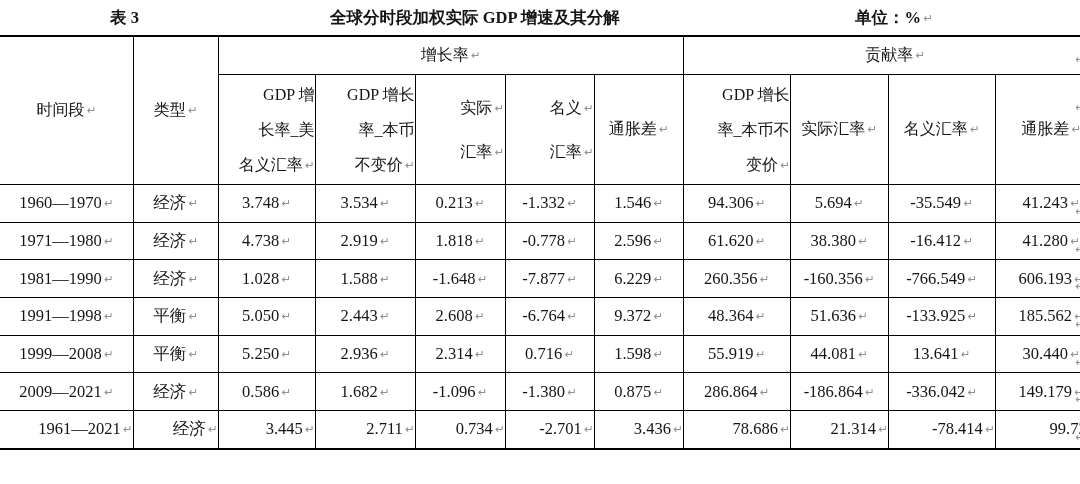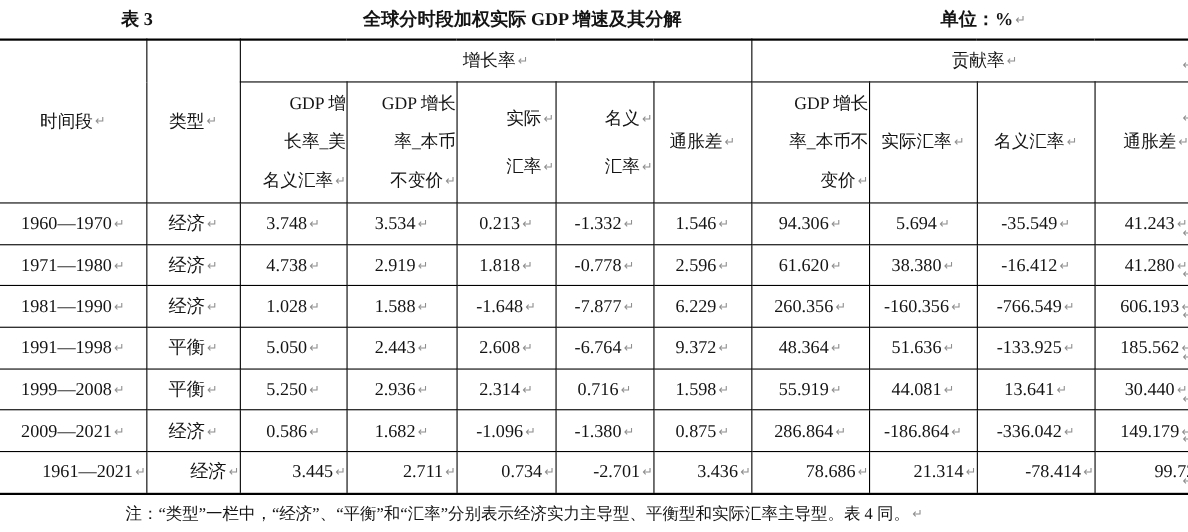--- a/index.html
+++ b/index.html
@@ -180,15 +180,14 @@
       <span class="pmark" style="top: 100px;">↵</span>
       <span class="pmark" style="top: 204px;">↵</span>
       <span class="pmark" style="top: 242px;">↵</span>
       <span class="pmark" style="top: 279px;">↵</span>
       <span class="pmark" style="top: 317px;">↵</span>
       <span class="pmark" style="top: 355px;">↵</span>
       <span class="pmark" style="top: 392px;">↵</span>
       <span class="pmark" style="top: 430px;">↵</span>
     </div>
 
-  <div class="note"><span>注：“类型”一栏中，“经济”、“平衡”和“汇率”分别表示经济实力主导型、平衡型和实际汇率主导型。表 4 同。</span><span class="pmark">↵</span></div>
 
 </div>
 
 </body></html>

